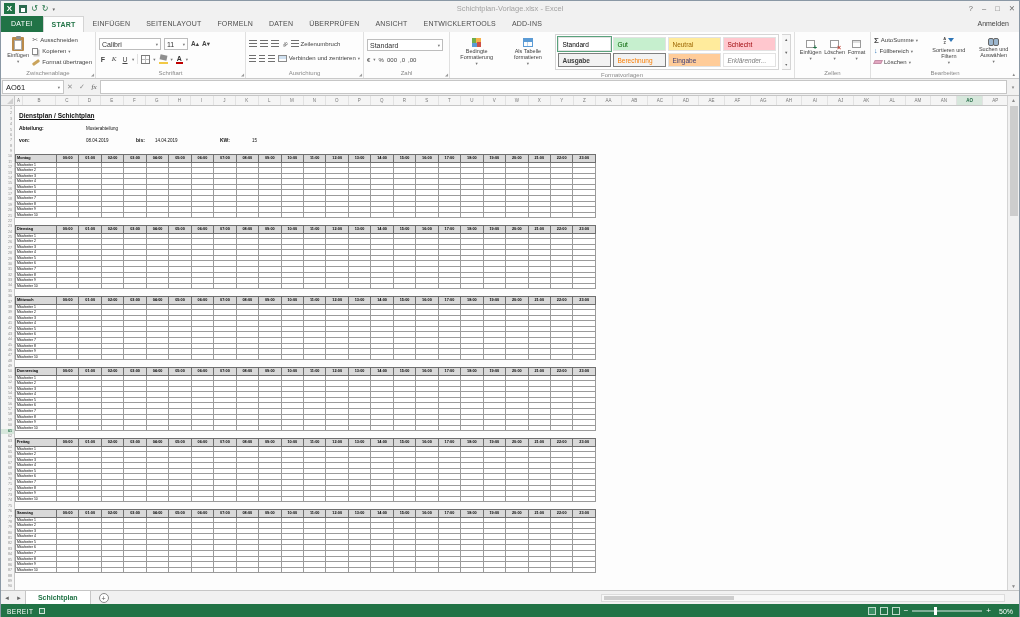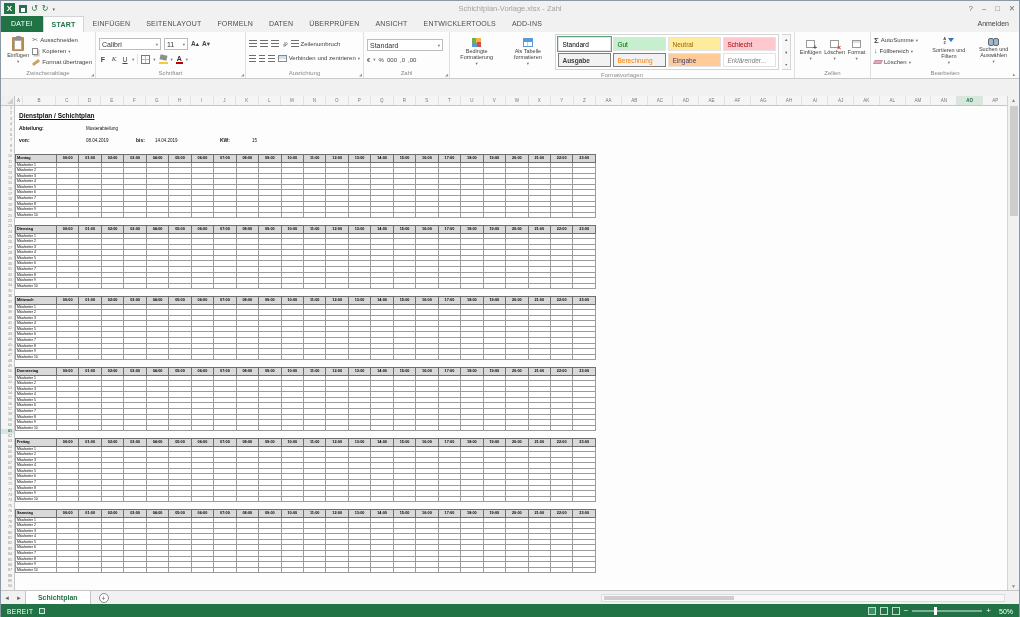--- a/index.html
+++ b/index.html
@@ -148,21 +148,21 @@
 <div class="app">
 
   <div class="titlebar">
     <div class="qat">
       <div class="xlogo">X</div>
       <div class="qsave"></div>
       <div class="qicon">↺</div>
       <div class="qicon">↻</div>
       <div class="qdd">▾</div>
     </div>
-    <div class="title">Schichtplan-Vorlage.xlsx - Zahl</div>
+    <div class="title">Schichtplan-Vorlage.xlsx - Excel</div>
     <div class="wctrl">
       <span>?</span>
       <span>–</span>
       <span>□</span>
       <span>✕</span>
     </div>
   </div>
 
   <div class="tabrow">
     <div class="datei">DATEI</div>
@@ -371,20 +371,31 @@
           <span>Suchen und Auswählen</span>
             <span class="dd">▾</span>
         </div>
       </div>
       <div class="glabel">Bearbeiten</div>
     </div>
 
     <div class="collapse">▴</div>
   </div>
 
+  <div class="fbar">
+    <div class="namebox">
+        <span>AO61</span>
+        <span class="dd">▾</span>
+      </div>
+    <div class="fbtn">✕</div>
+    <div class="fbtn">✓</div>
+    <div class="fbtn fx">fx</div>
+    <div class="finput"></div>
+    <div class="fexp">▾</div>
+  </div>
 
   <div class="corner"></div>
   <div id="colheads">
       <div class="colh" style="width: 8px;">A</div>
       <div class="colh" style="width: 33px;">B</div>
       <div class="colh" style="width: 22.5px;">C</div>
       <div class="colh" style="width: 22.5px;">D</div>
       <div class="colh" style="width: 22.5px;">E</div>
       <div class="colh" style="width: 22.5px;">F</div>
       <div class="colh" style="width: 22.5px;">G</div>

